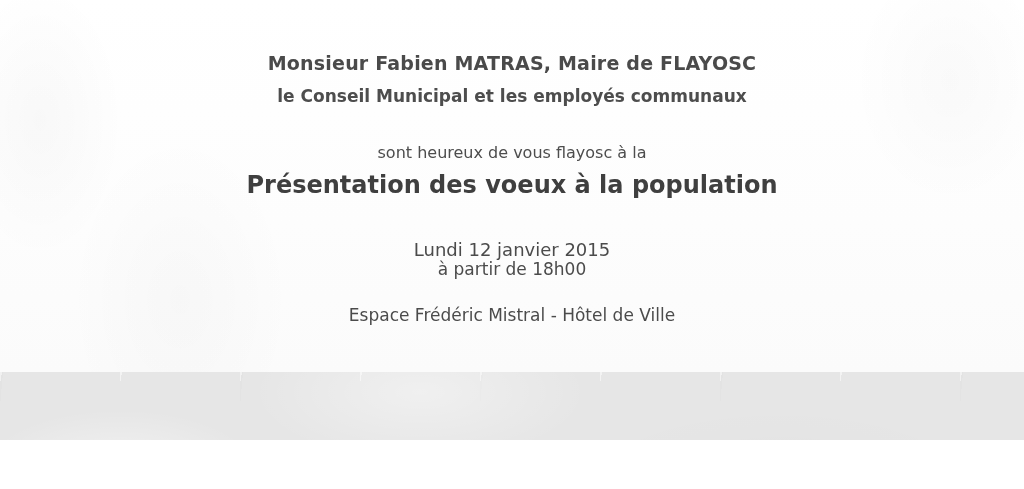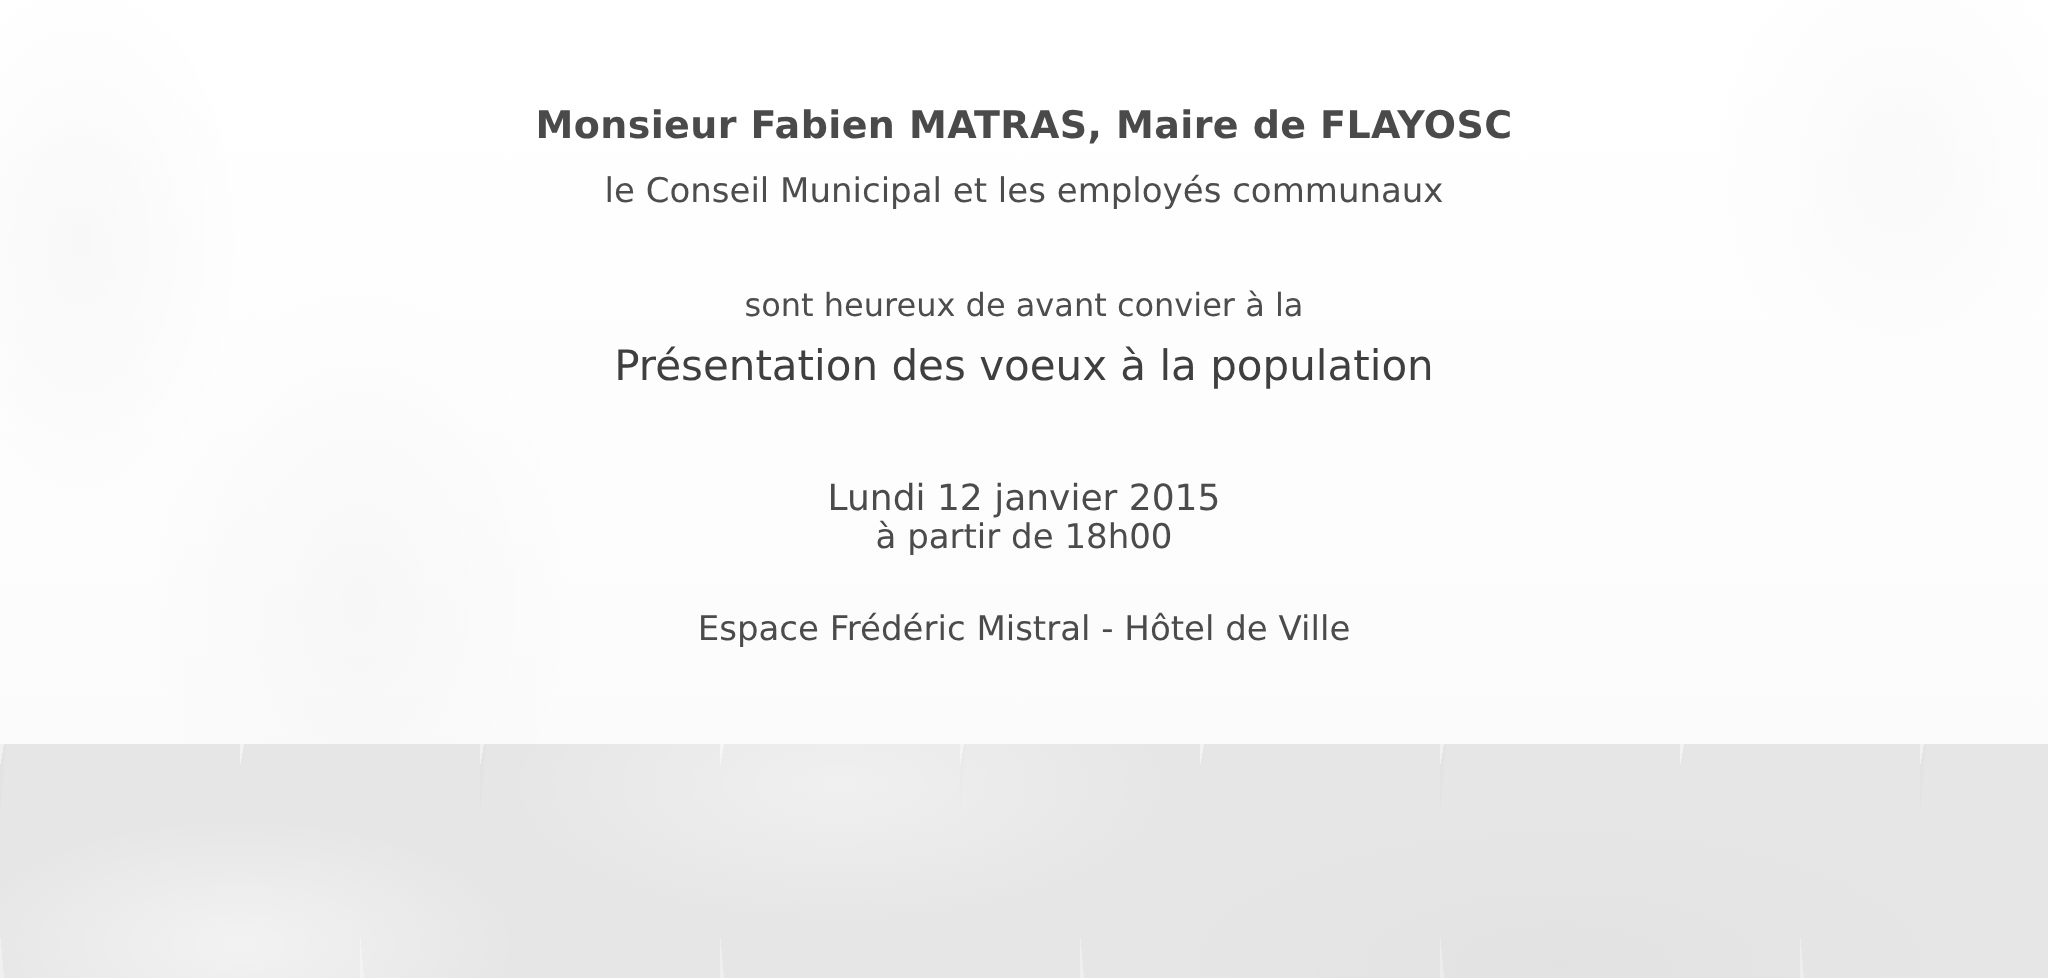--- a/index.html
+++ b/index.html
@@ -9,21 +9,21 @@
   body {
     width: 1024px;
     height: 489px;
     background: #ffffff;
     font-family: "DejaVu Sans", sans-serif;
     overflow: hidden;
   }
   .card {
     position: relative;
     width: 1024px;
-    height: 489px;
+    height: 440px;
     background: #f97316;
     overflow: hidden;
   }
   
   .texture-top {
     position: absolute;
     left: 0; top: 0;
     width: 1024px; height: 372px;
     background:
       radial-gradient(ellipse 120px 200px at 40px 120px, rgba(0,0,0,0.022), rgba(0,0,0,0) 70%),
@@ -76,36 +76,36 @@
     font-size: 19px;
     font-weight: bold;
     letter-spacing: 0.2px;
     color: #4a4a4a;
   }
   .line-council {
     position: absolute;
     top: 86px;
     left: 0; right: 0;
     font-size: 17px;
-    font-weight: normal;
+    font-weight: bold;
     color: #4d4d4d;
   }
   .line-intro {
     position: absolute;
     top: 143px;
     left: 0; right: 0;
     font-size: 16px;
     color: #4d4d4d;
   }
   .line-event {
     position: absolute;
     top: 171px;
     left: 0; right: 0;
-    font-size: 21px;
-    font-weight: normal;
+    font-size: 24px;
+    font-weight: bold;
     color: #3f3f3f;
   }
   .line-date {
     position: absolute;
     top: 228px;
     left: 0; right: 0;
     font-size: 18px;
     color: #4b4b4b;
     margin-top: 11px;
   }
@@ -146,21 +146,21 @@
 <body>
 
 <div class="card">
 
   <div class="texture-top"></div>
   <div class="band-bottom"></div>
 
   <div class="invite">
     <div class="line-mayor">Monsieur Fabien MATRAS, Maire de FLAYOSC</div>
     <div class="line-council">le Conseil Municipal et les employés communaux</div>
-    <div class="line-intro">sont heureux de avant convier à la</div>
+    <div class="line-intro">sont heureux de vous flayosc à la</div>
     <div class="line-event">Présentation des voeux à la population</div>
     <div class="line-date">Lundi 12 janvier 2015</div>
     <div class="line-time">à partir de 18h00</div>
     <div class="line-place">Espace Frédéric Mistral  - Hôtel de Ville</div>
   </div>
 
 
 </div>
 
 </body></html>

